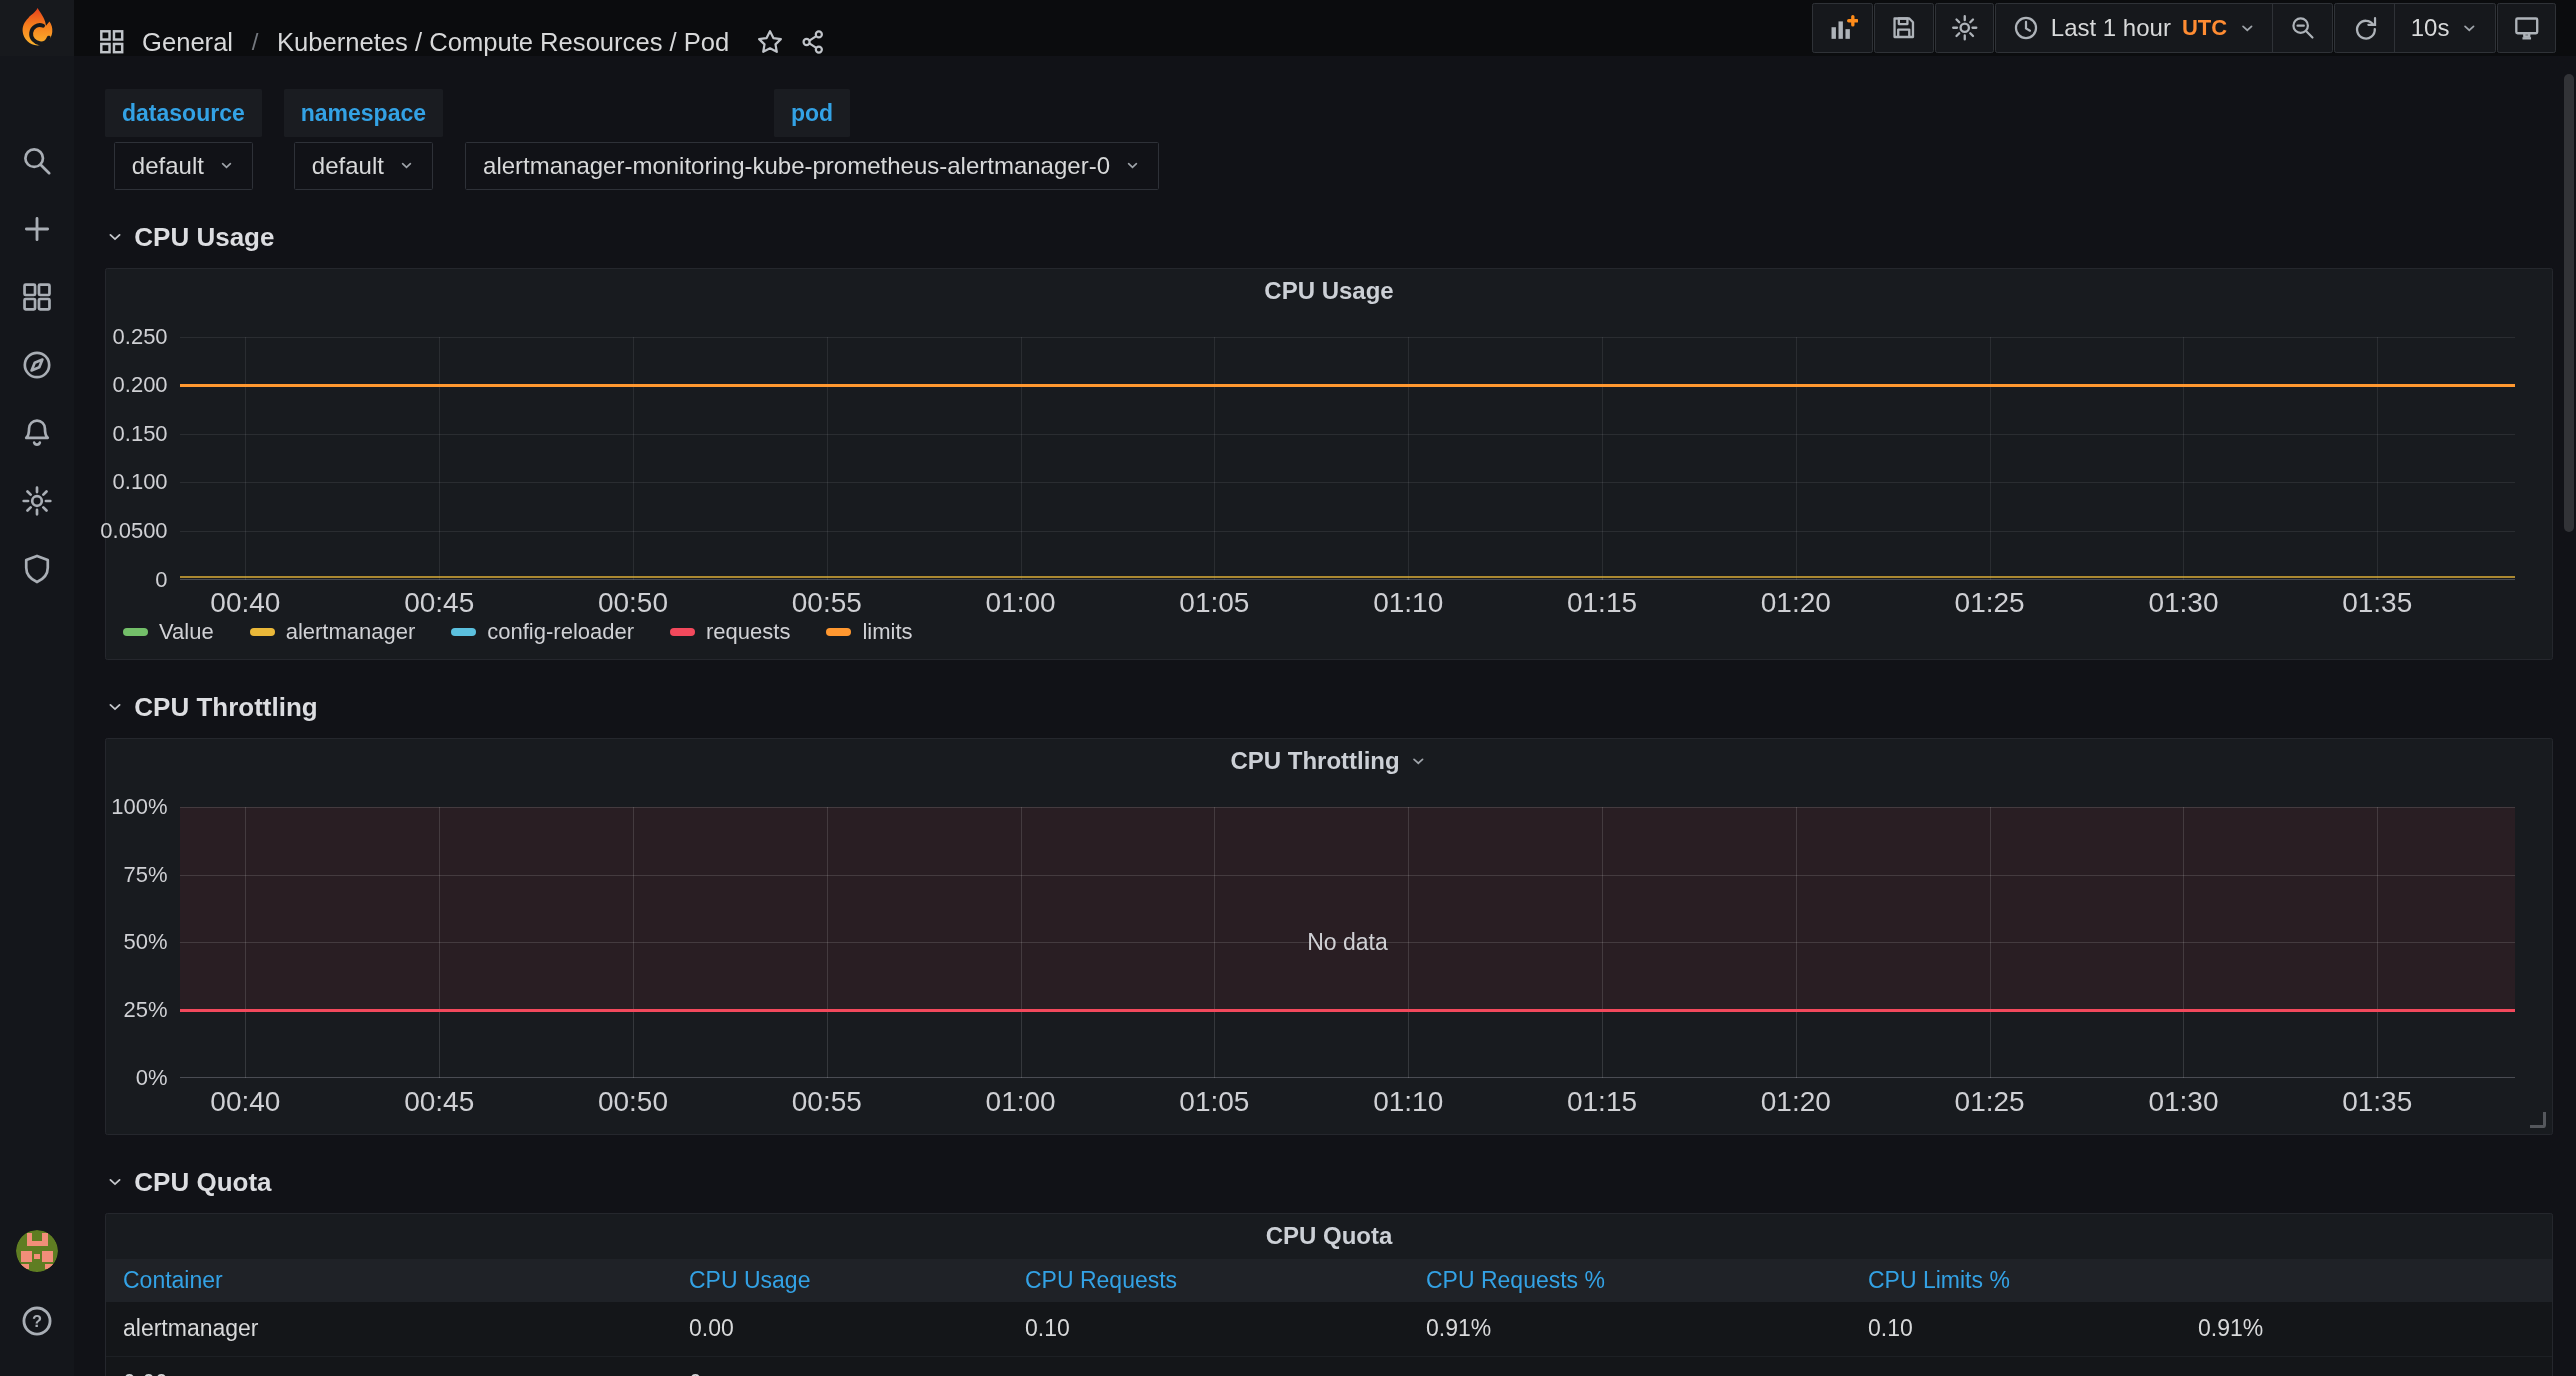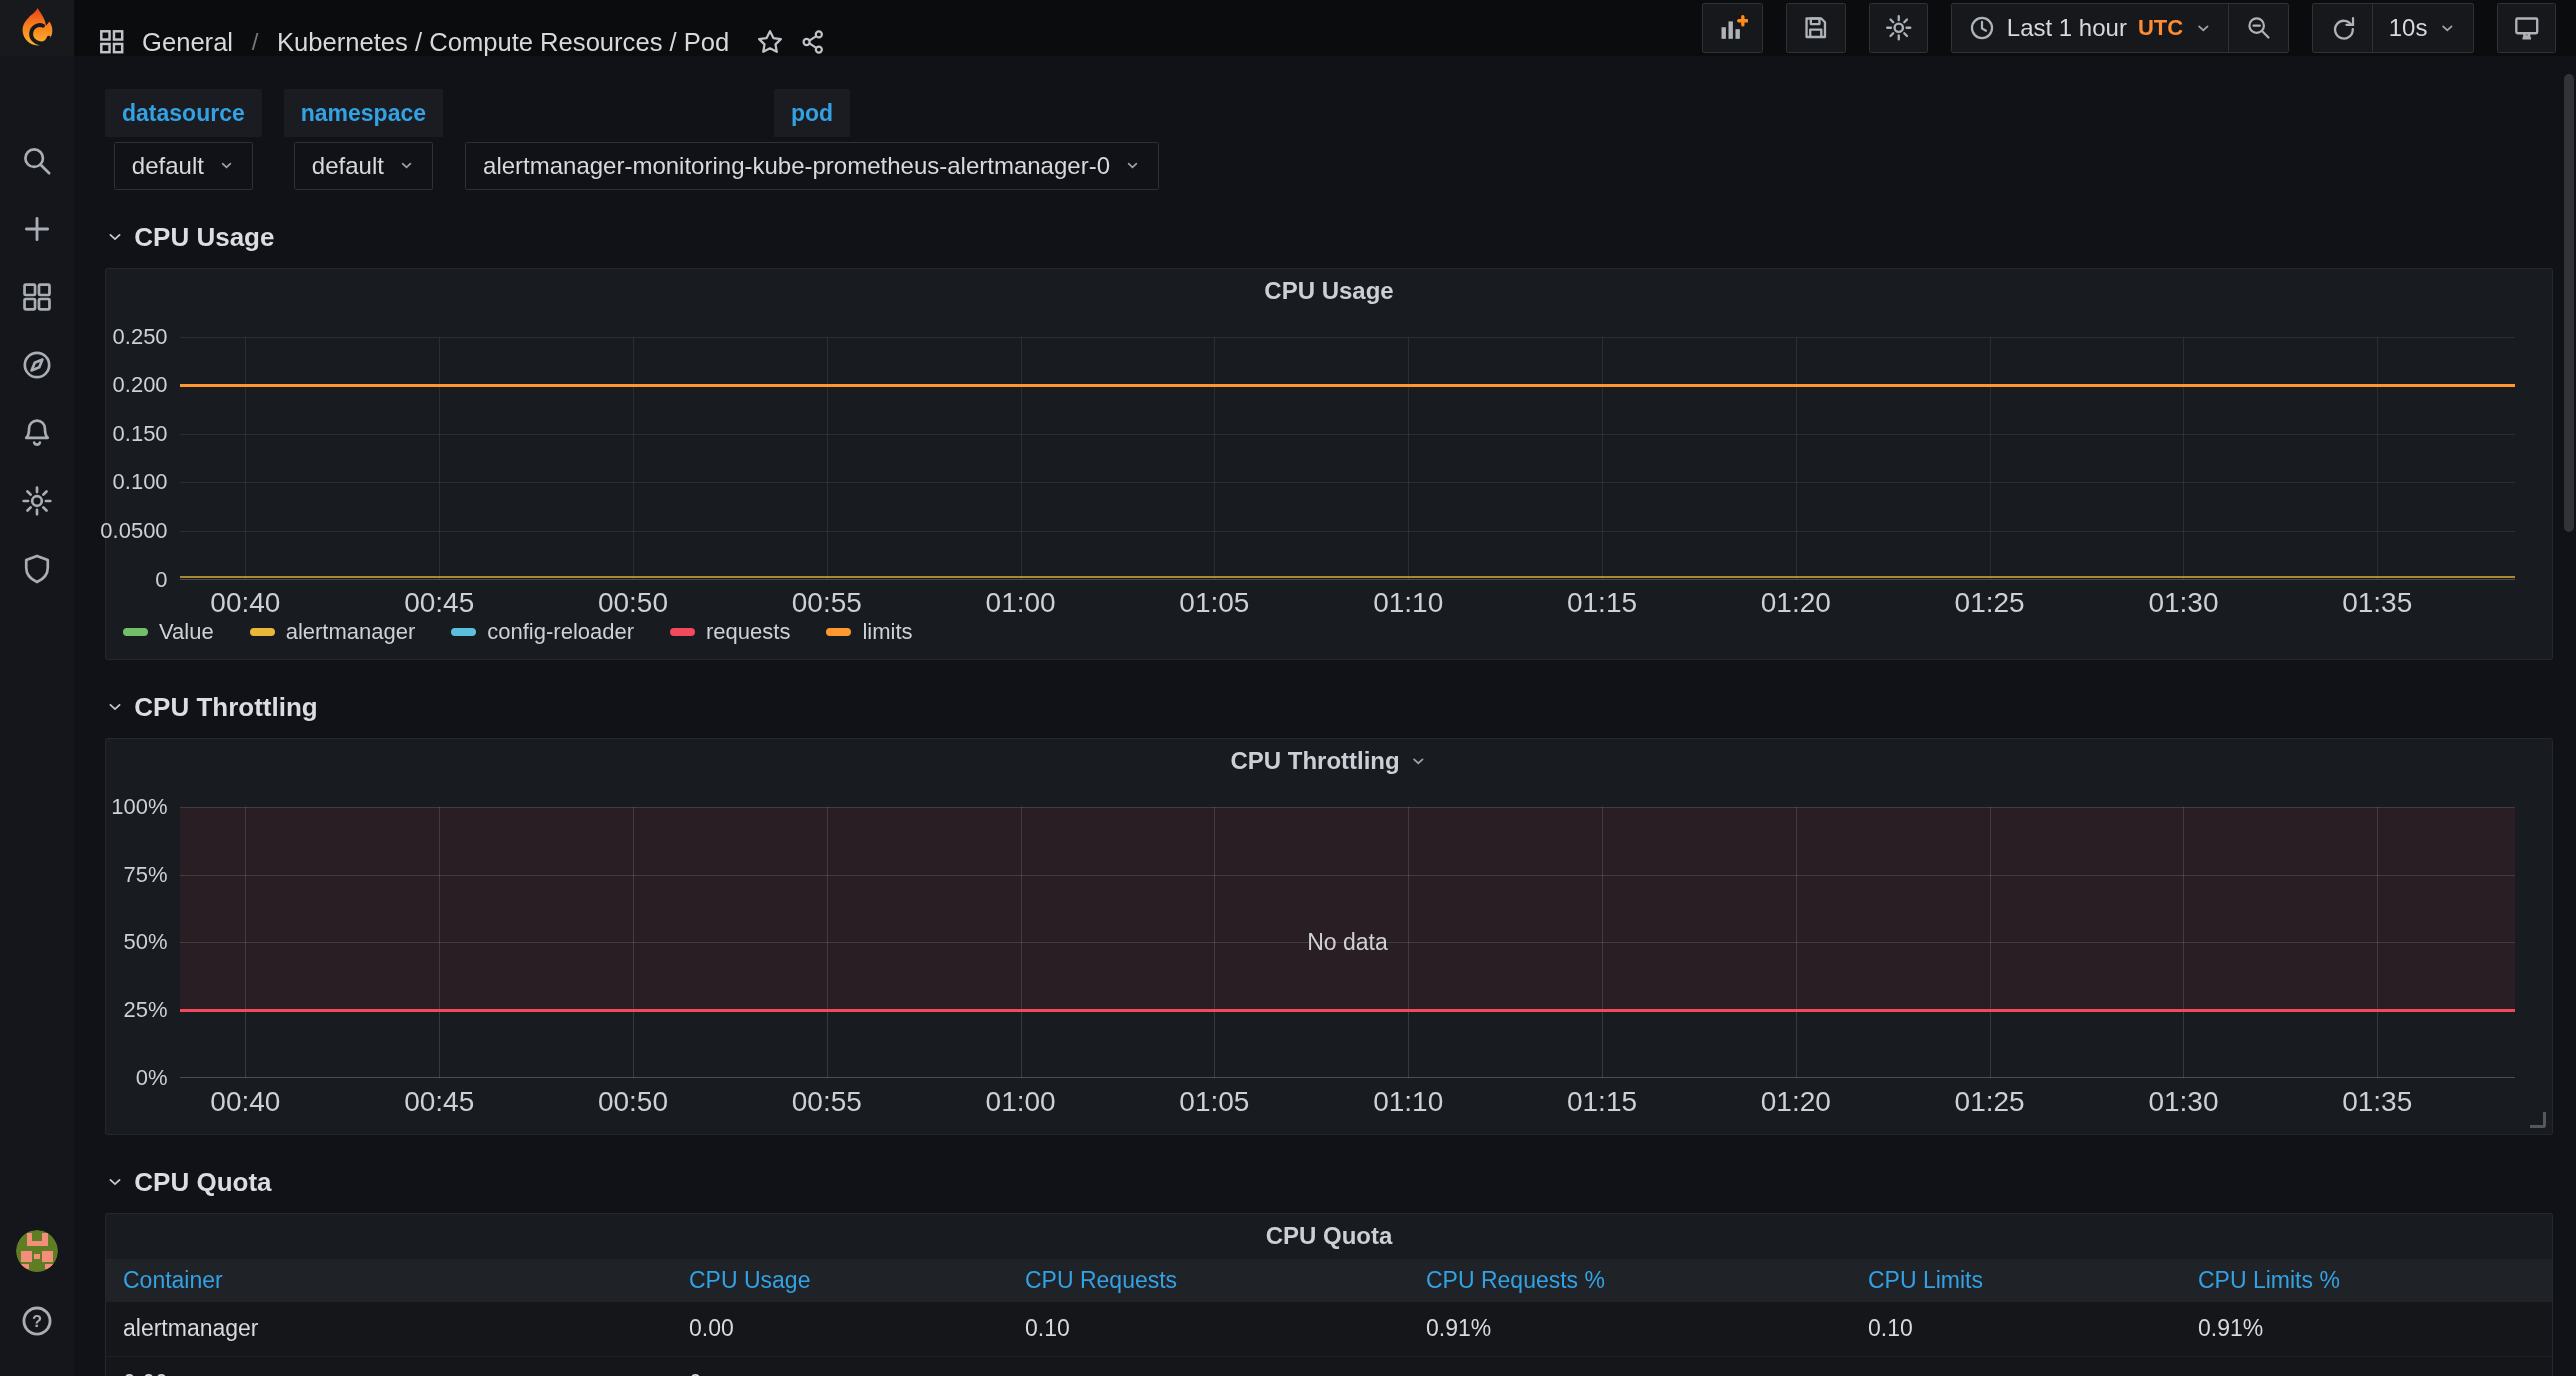--- a/index.html
+++ b/index.html
@@ -12,21 +12,21 @@
   .side-bottom{margin-top:auto;display:flex;flex-direction:column;align-items:center;gap:31px;padding-bottom:37px;}
   .side-ic{width:36px;height:36px;color:#a9aeb5;display:flex;align-items:center;justify-content:center;cursor:pointer;}
   .avatar{width:42px;height:42px;border-radius:50%;overflow:hidden;}
   
   .main{margin-left:74px;}
   .topbar{height:56px;background:#0b0c0e;display:flex;align-items:center;justify-content:space-between;padding:0 20px 0 23px;}
   .crumbs{display:flex;align-items:center;gap:15.5px;margin-top:28px;}
   .crumb-ic{color:#c0c4c9;}
   .crumb{font-size:25.6px;color:#d8d9da;cursor:pointer;white-space:nowrap;}
   .crumb-sep{font-size:24px;color:#74787e;padding:0 3.1px;}
-  .tb-actions{display:flex;align-items:center;gap:23px;justify-content:flex-end;}
+  .tb-actions{display:flex;align-items:center;gap:1px;justify-content:flex-end;}
   .tb-btn{height:50px;min-width:57px;padding:0 14px;border:0.8px solid #2f3237;border-radius:2.3px;background:#16181c;display:flex;align-items:center;justify-content:center;gap:11px;color:#aeb3b9;cursor:pointer;box-sizing:border-box;}
   .tb-group{display:flex;border:0.8px solid #2f3237;border-radius:2.3px;background:#16181c;height:50px;box-sizing:border-box;}
   .tb-group .seg{display:flex;align-items:center;gap:11px;padding:0 15.5px;color:#aeb3b9;cursor:pointer;}
   .tb-group .seg + .seg{border-left:0.8px solid #2f3237;}
   .time-label{font-size:24px;color:#d8d9da;}
   .tz{font-size:22px;font-weight:700;color:#ff8c33;}
   .interval{font-size:24px;color:#d8d9da;}
   
   .content{padding:0 23px 0 31px;}
   .submenu{margin-top:33px;display:flex;align-items:center;gap:22px;}
@@ -462,21 +462,20 @@
     <div class="panel" style="min-height:233px;">
       <div class="panel-header">
         <span>CPU Quota</span>
       </div>
       <div class="quota-table" id="quota-table">
         <div class="t-row t-head">
             <div class="t-cell">Container</div>
             <div class="t-cell">CPU Usage</div>
             <div class="t-cell">CPU Requests</div>
             <div class="t-cell">CPU Requests %</div>
-            <div class="t-cell">CPU Limits</div>
             <div class="t-cell">CPU Limits %</div>
           </div>
         <div class="t-body">
             <div class="t-row">
               <div class="t-cell">alertmanager</div>
               <div class="t-cell">0.00</div>
               <div class="t-cell">0.10</div>
               <div class="t-cell">0.91%</div>
               <div class="t-cell">0.10</div>
               <div class="t-cell">0.91%</div>

